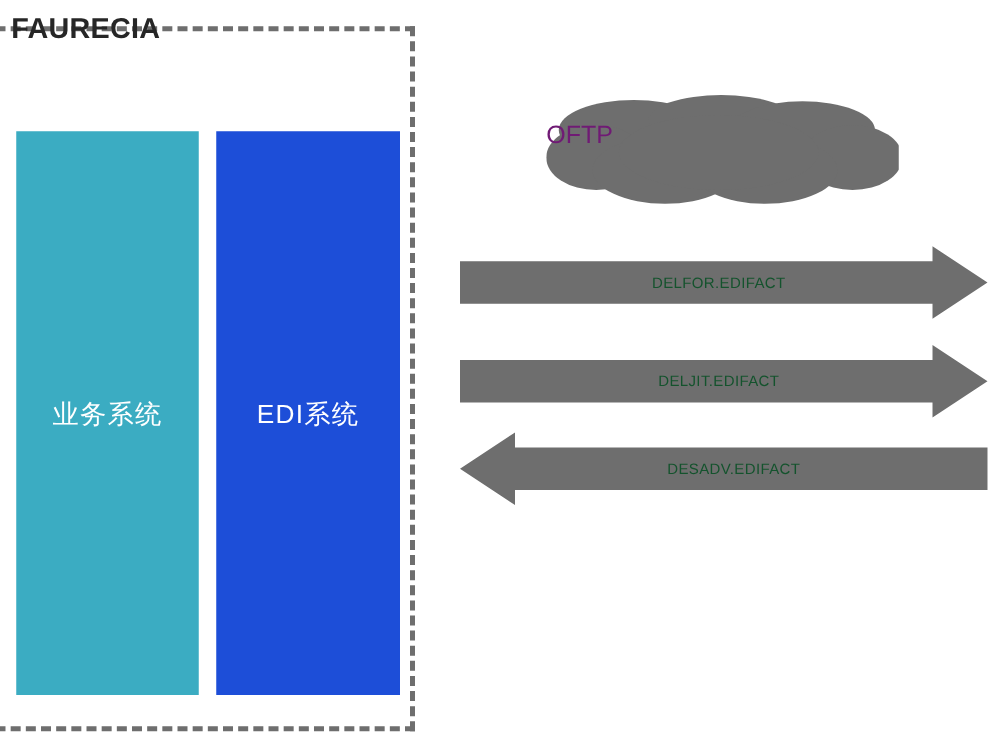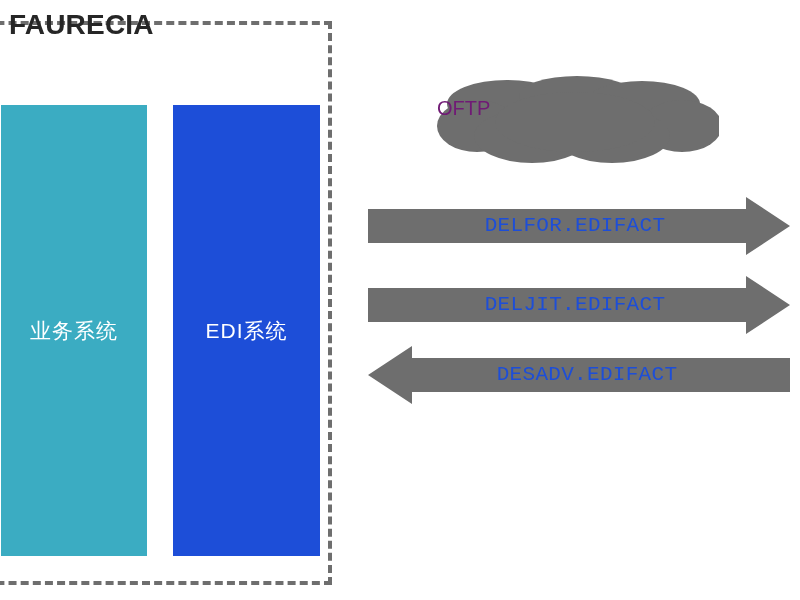--- a/index.html
+++ b/index.html
@@ -14,21 +14,21 @@
     background: #ffffff;
     overflow: hidden;
     font-family: "Liberation Sans", sans-serif;
   }
 
   
   #company-title {
     position: absolute;
     left: 9px;
     top: 9px;
-    font-size: 28px;
+    font-size: 23px;
     font-weight: bold;
     color: #262626;
     letter-spacing: 0.2px;
     white-space: nowrap;
   }
 
   
   #company-boundary {
     position: absolute;
     left: -40px;
@@ -45,21 +45,21 @@
     position: absolute;
     display: flex;
     align-items: center;
     justify-content: center;
     color: #ffffff;
     font-size: 21px;
     letter-spacing: 1px;
     text-align: center;
   }
   #business-system-box {
-    left: 1px;
+    left: 13px;
     top: 105px;
     width: 146px;
     height: 451px;
     background: #3bacc2;
     font-family: Liberation Serif, serif;
   }
   #edi-system-box {
     left: 173px;
     top: 105px;
     width: 147px;
@@ -94,26 +94,25 @@
     left: 366px;
     width: 426px;
     height: 70px;
   }
   .arrow svg { display: block; width: 100%; height: 100%; }
   .arrow-label {
     position: absolute;
     top: 0;
     height: 70px;
     line-height: 70px;
-    color: #1d4ed8;
-    font-size: 21px;
+    color: #14532d;
+    font-size: 12px;
     letter-spacing: 0.3px;
     white-space: nowrap;
     pointer-events: none;
-    font-family: Liberation Mono, monospace;
   }
   #arrow-delfor        { top: 191px; }
   #arrow-delfor .arrow-label  { left: 0px;  width: 418px; text-align: center; }
   #arrow-deljit        { top: 270px; }
   #arrow-deljit .arrow-label  { left: 0px;  width: 418px; text-align: center; }
   #arrow-desadv        { top: 340px; }
   #arrow-desadv .arrow-label  { left: 8px;  width: 426px; text-align: center; }
 </style>
 </head>
 <body>

